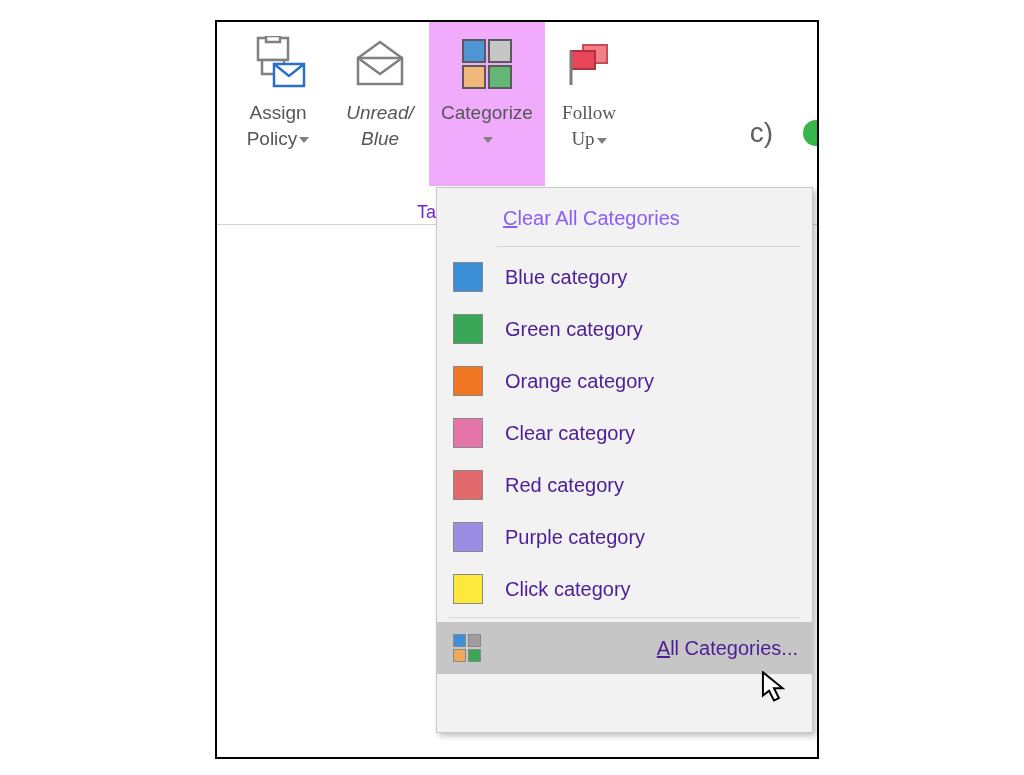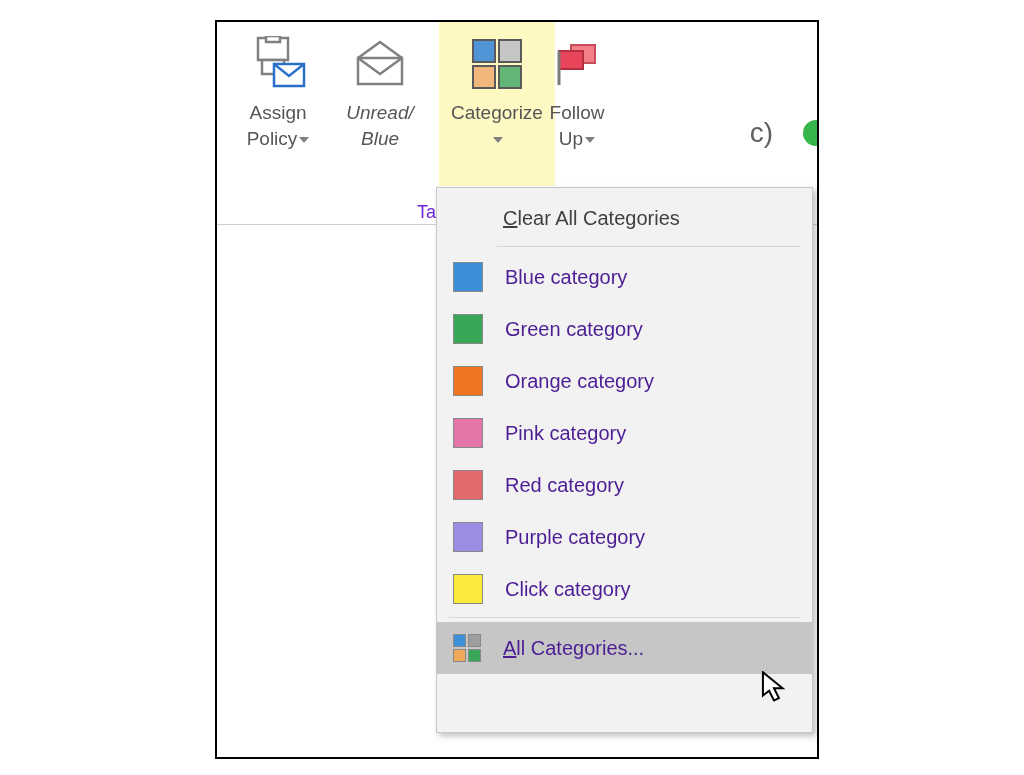--- a/index.html
+++ b/index.html
@@ -42,22 +42,22 @@
     align-items:center;
     justify-content:center;
   }
   .ribbon-btn .label {
     font-size: 19px;
     line-height: 26px;
     margin-top: 4px;
   }
   .btn-assign   { left: 12px;  width: 98px; }
   .btn-unread   { left: 115px; width: 96px; font-style: italic; }
-  .btn-categorize{ left: 222px; width: 116px; background:#fef9c3; }
-  .btn-followup { left: 320px; width: 80px; }
+  .btn-categorize{ left: 212px; width: 116px; background:#f0abfc; }
+  .btn-followup { left: 332px; width: 80px; font-family: Liberation Serif, serif; }
 
   .caret {
     display:inline-block;
     margin-left:2px;
     width:0;height:0;
     border-left:5px solid transparent;
     border-right:5px solid transparent;
     border-top:6px solid #808080;
     vertical-align:middle;
   }
@@ -99,22 +99,22 @@
   }
   .menu-item {
     display:flex;
     align-items:center;
     height:52px;
     padding: 0 14px 0 16px;
     color:#4c1d95;
     font-size:20px;
     gap:22px;
   }
-  .menu-item.disabled { color:#404040; }
-  .menu-item.hover { background:#c6c6c6; }
+  .menu-item.disabled { color:#8b5cf6; }
+  .menu-item.hover { background:#c6c6c6;justify-content:space-between; }
   .menu-sep {
     height:1px;
     background:#d5d5d5;
     margin: 2px 12px 4px 60px;
   }
   .menu-sep.full { margin-left:12px; }
   .swatch {
     width:28px; height:28px;
     border:1px solid #888;
     flex:none;
@@ -234,21 +234,21 @@
     <div class="menu-item">
       <span class="swatch" style="background:#39a757"></span>
       <span>Green category</span>
     </div>
     <div class="menu-item">
       <span class="swatch" style="background:#f07522"></span>
       <span>Orange category</span>
     </div>
     <div class="menu-item">
       <span class="swatch" style="background:#e575a9"></span>
-      <span>Pink category</span>
+      <span>Clear category</span>
     </div>
     <div class="menu-item">
       <span class="swatch" style="background:#e26a6c"></span>
       <span>Red category</span>
     </div>
     <div class="menu-item">
       <span class="swatch" style="background:#9b8de4"></span>
       <span>Purple category</span>
     </div>
     <div class="menu-item">

